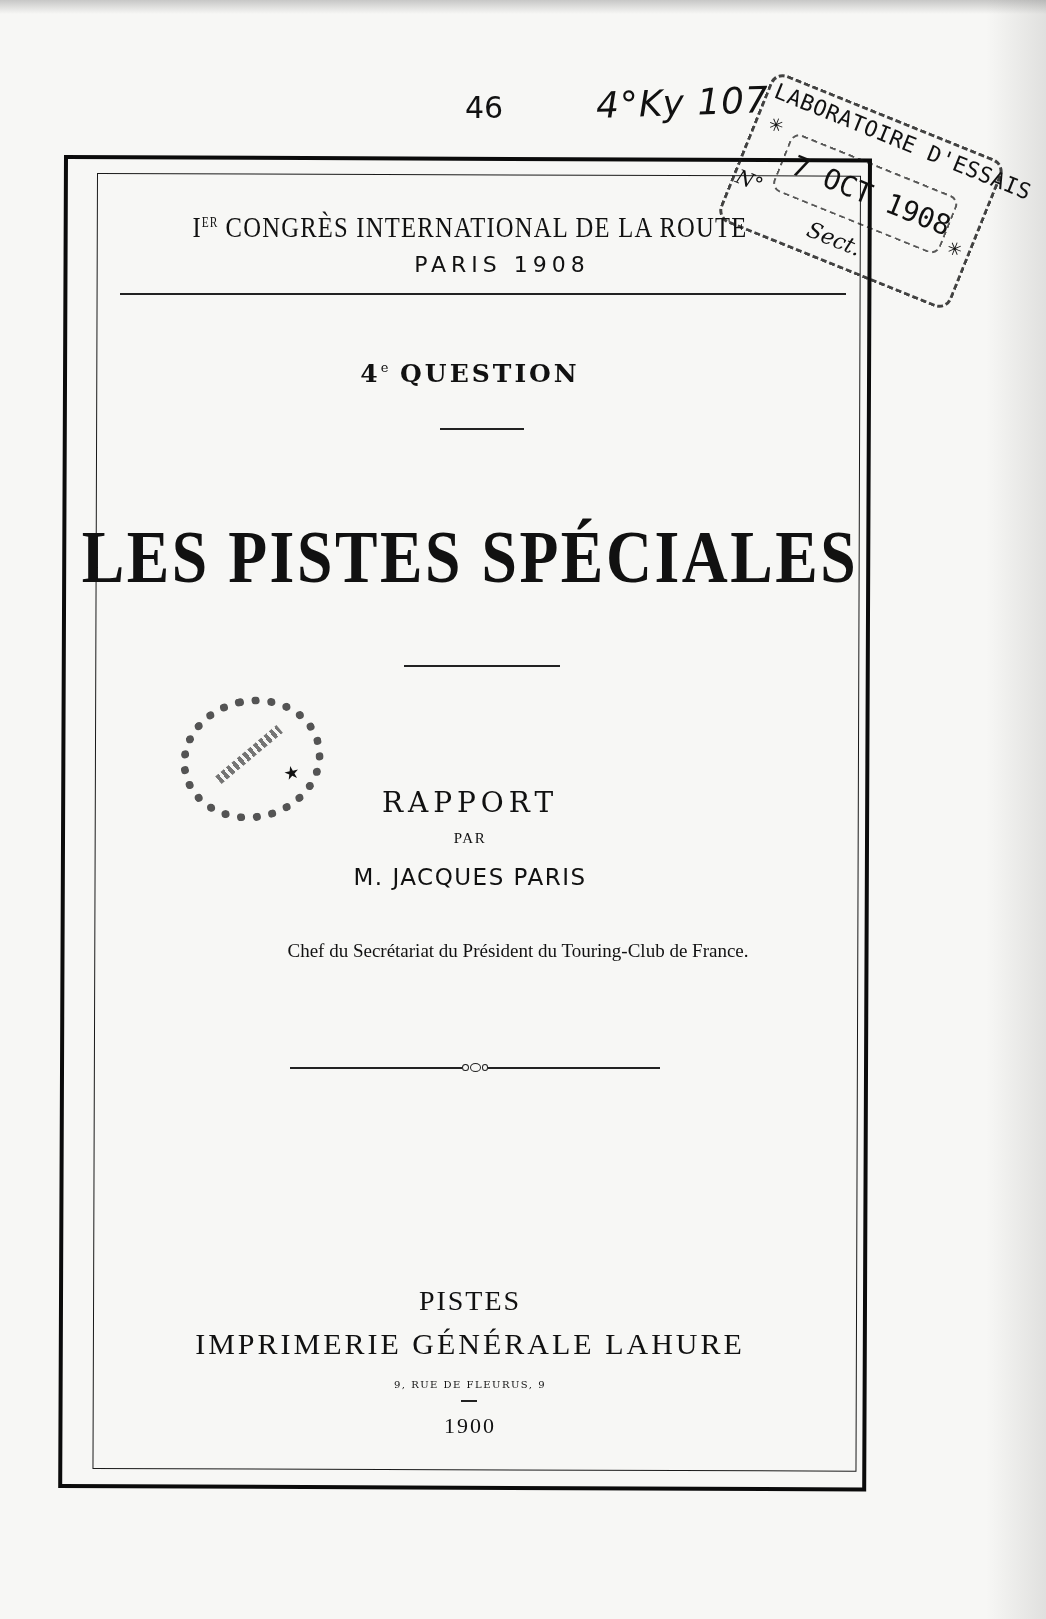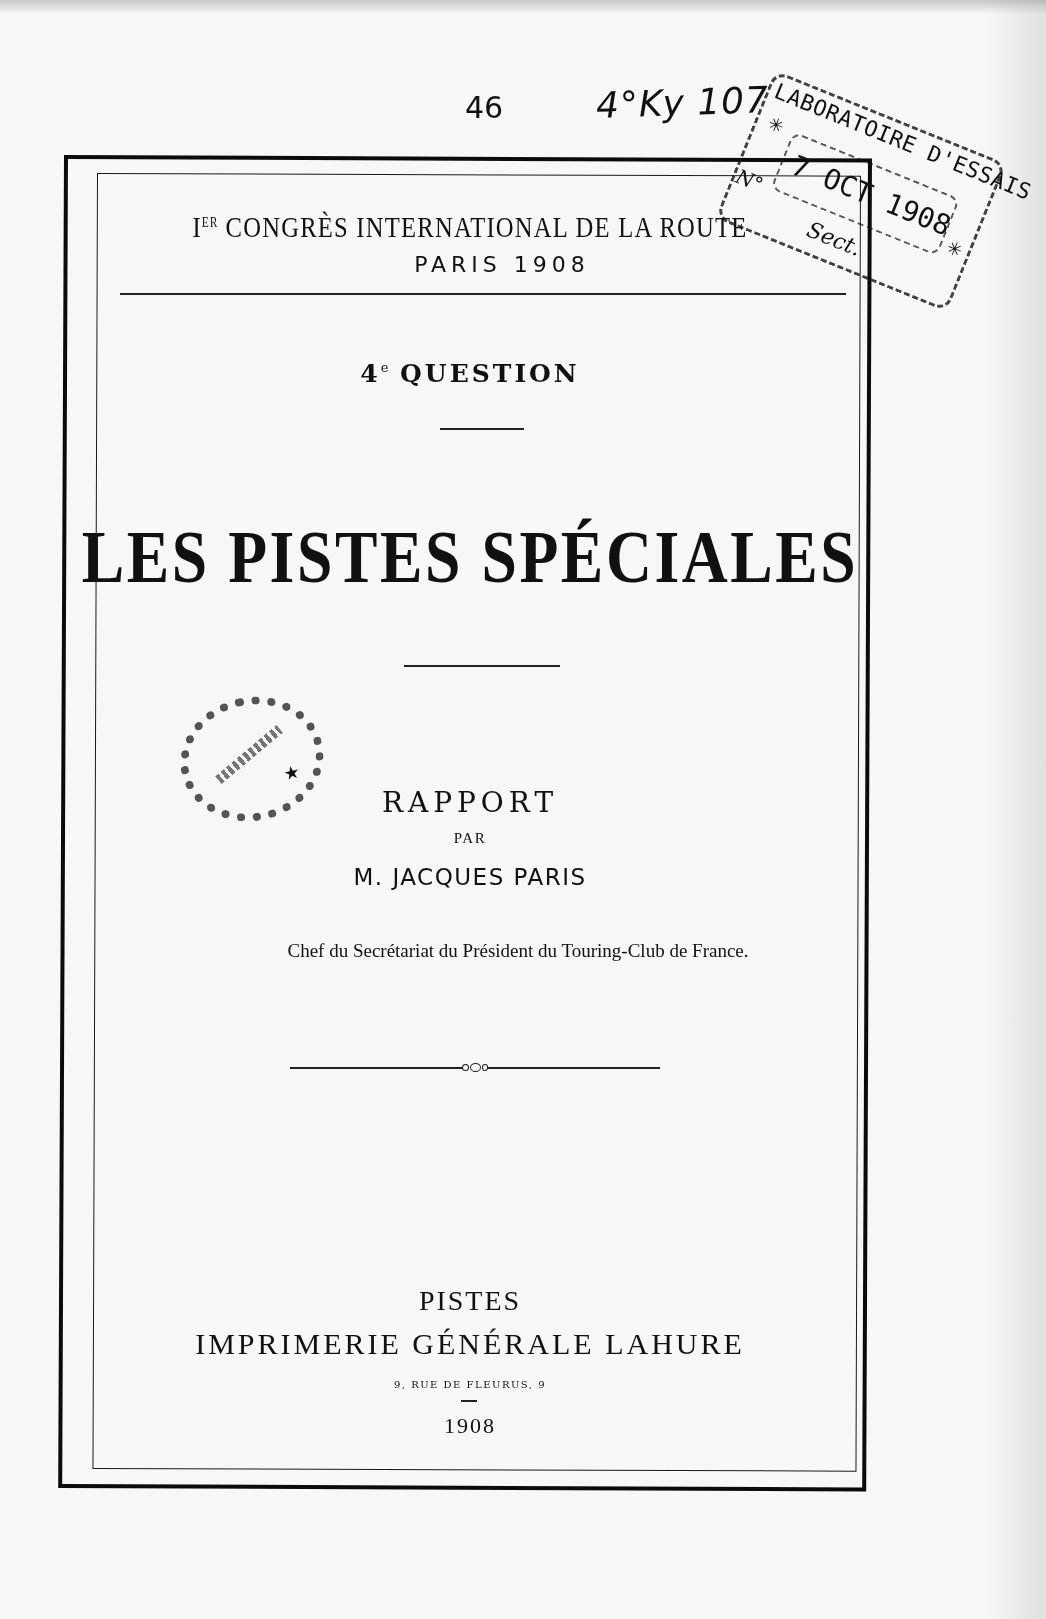--- a/index.html
+++ b/index.html
@@ -146,21 +146,21 @@
 <div class="abs orn">
   <span class="o1"></span>
     <span class="o2"></span>
     <span class="o1"></span>
 </div>
 
 <div class="center city">PISTES</div>
 <div class="center printer">IMPRIMERIE GÉNÉRALE LAHURE</div>
 <div class="center address">9, RUE DE FLEURUS, 9</div>
 <div class="abs dash"></div>
-<div class="center year">1908</div>
+<div class="center year">1900</div>
 
 <div class="abs stamp-rect">
   <div class="box"></div>
   <div class="inner"></div>
   <span class="lab">LABORATOIRE D'ESSAIS</span>
   <span class="ast1">✳</span>
   <span class="date">7 OCT 1908</span>
   <span class="ast2">✳</span>
   <span class="no">N°</span>
   <span class="sect">Sect.</span>

